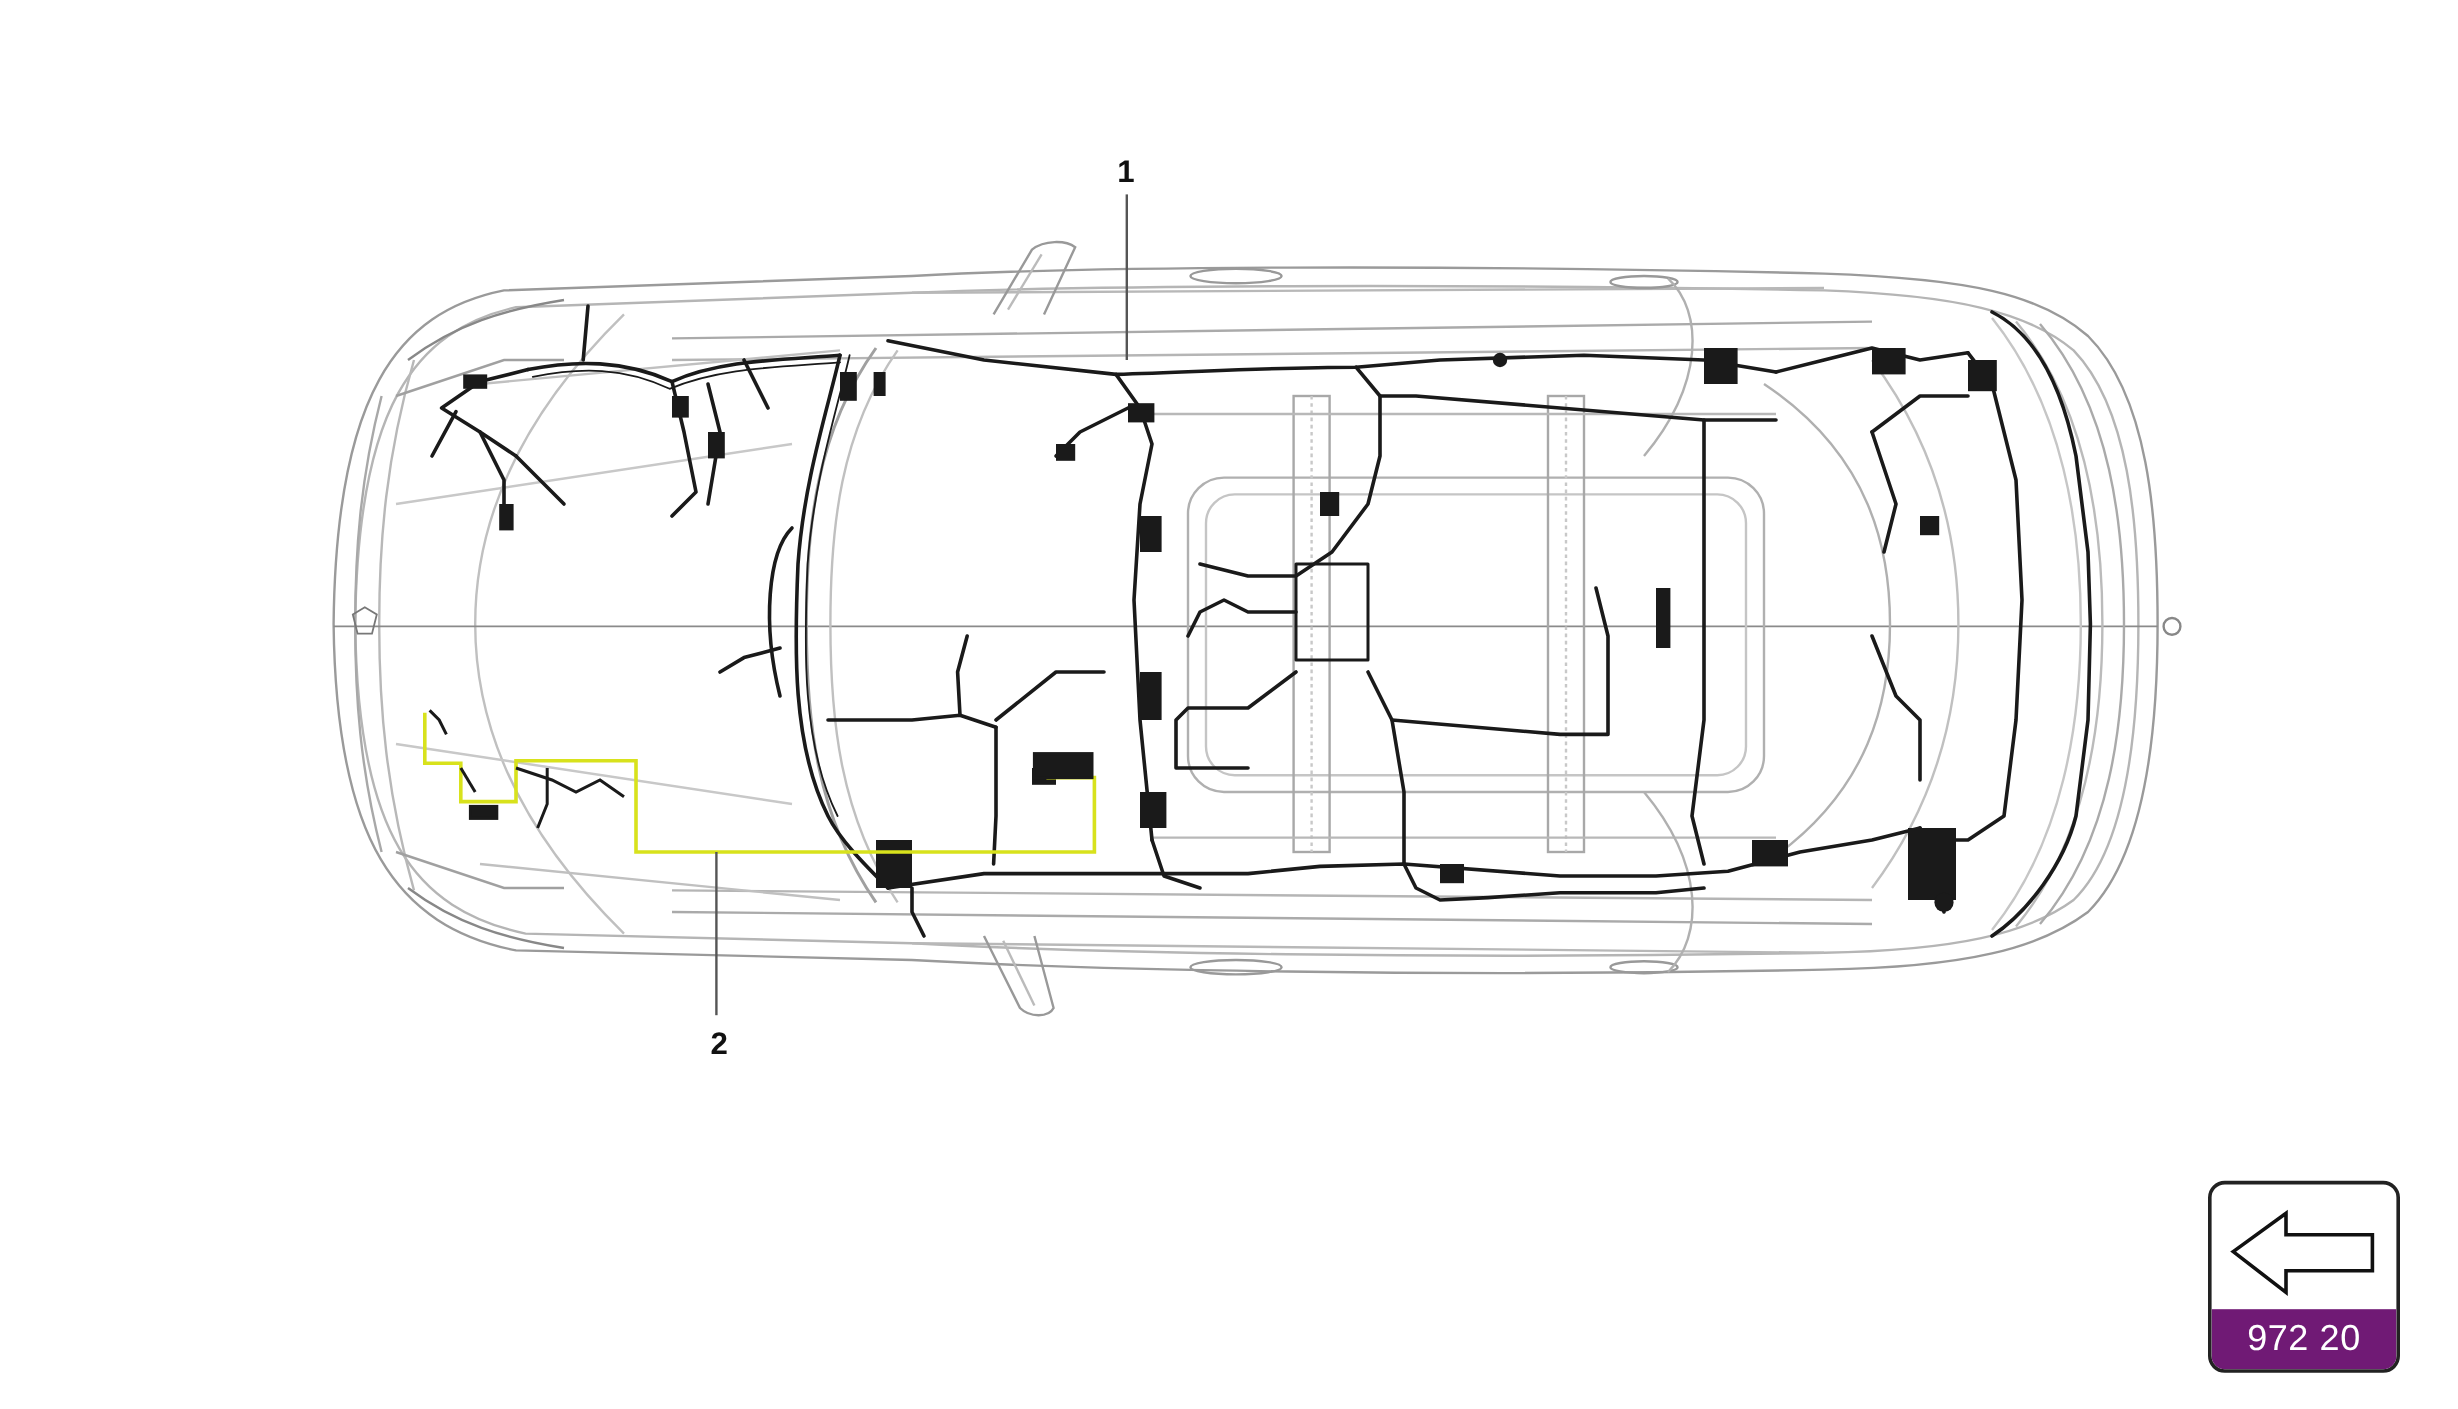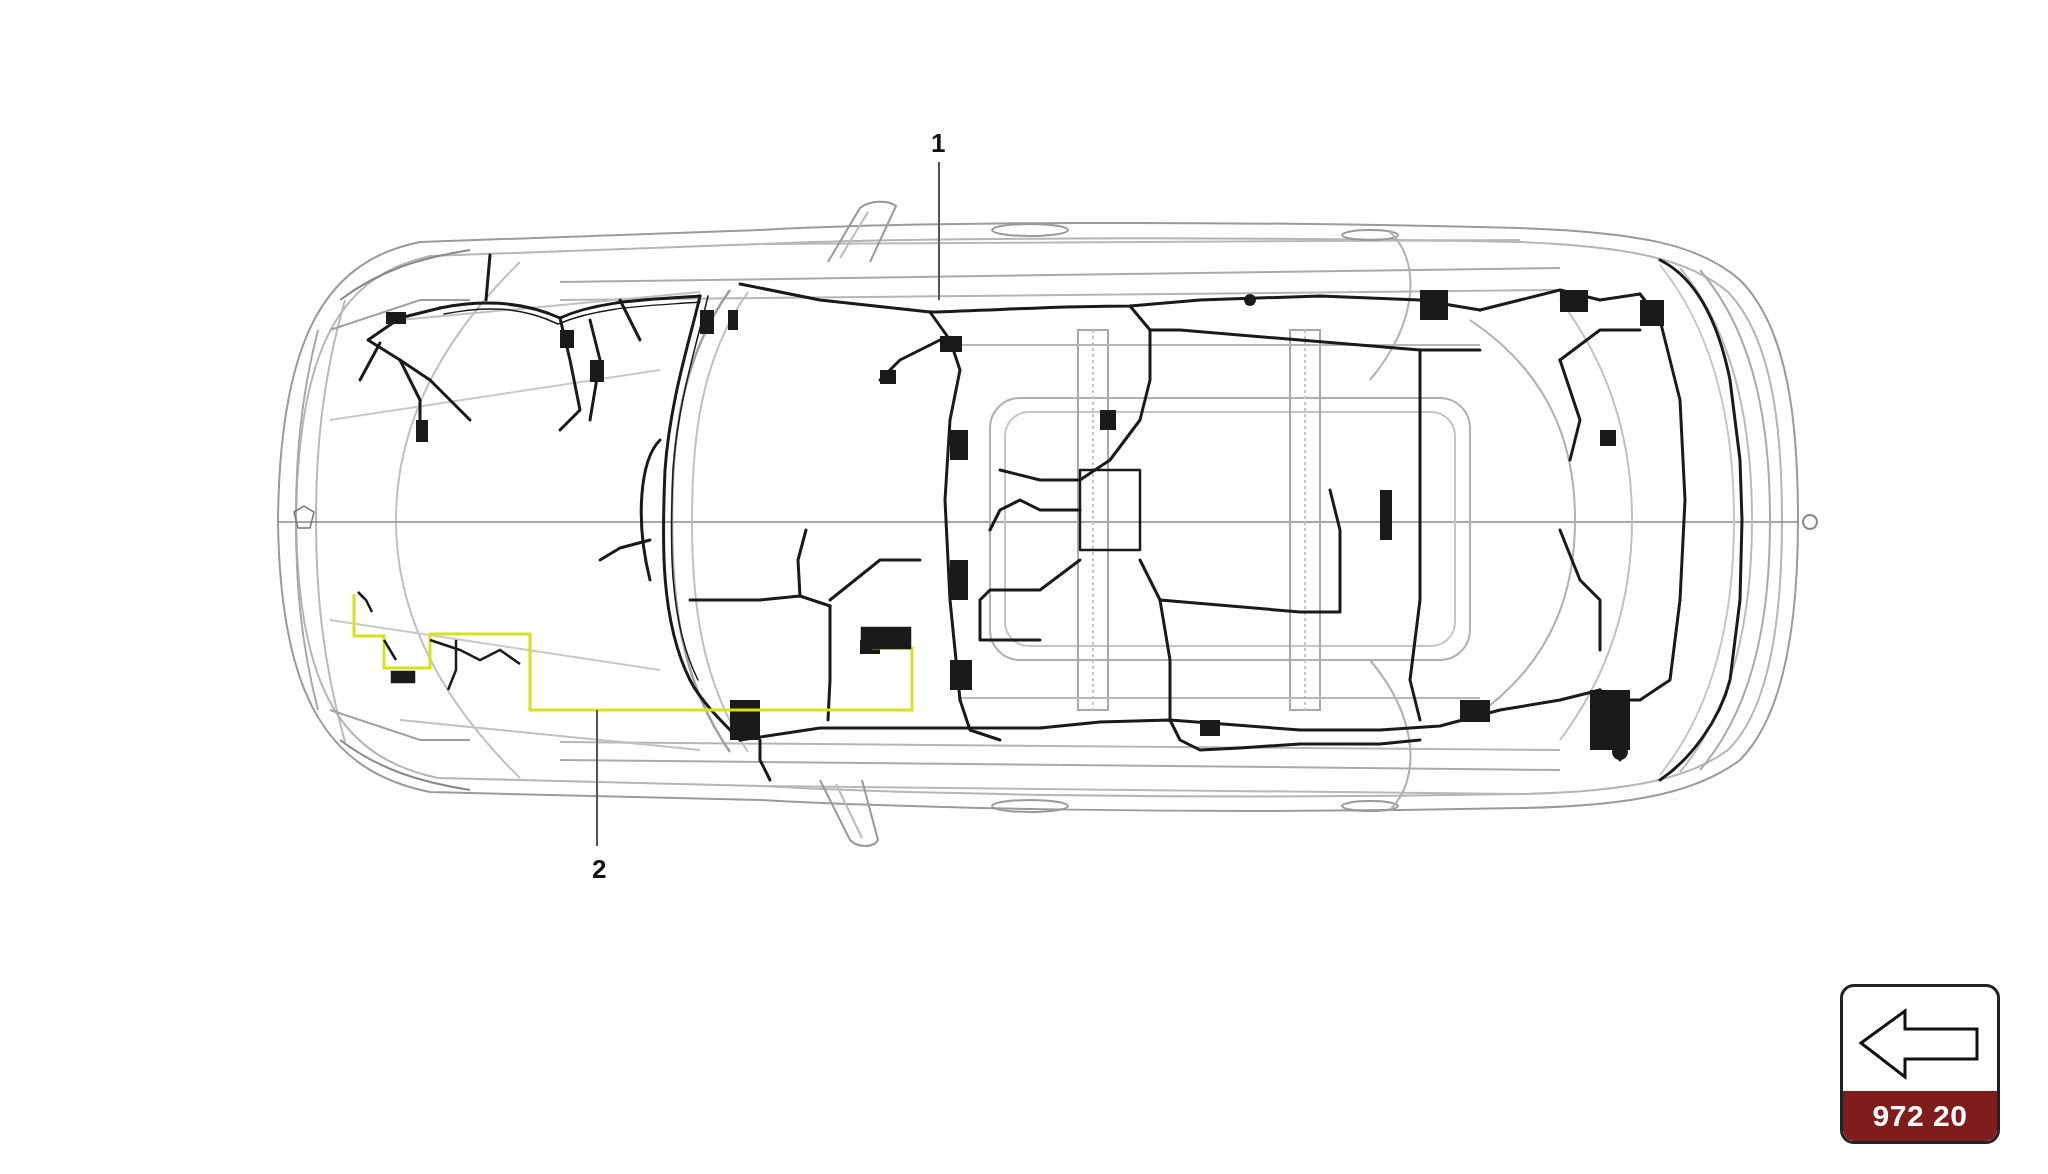--- a/index.html
+++ b/index.html
@@ -8,21 +8,21 @@
   #diagram { position: absolute; left: 0; top: 0; width: 2048px; height: 1174px; }
   .callout-label { position: absolute; font-family: "Liberation Sans", sans-serif;
                    font-weight: bold; font-size: 26px; color: #111; line-height: 1; }
   #callout-1 { left: 931px; top: 130px; }
   #callout-2 { left: 592px; top: 856px; }
   .nav-badge { position: absolute; left: 1840px; top: 984px; width: 160px; height: 160px;
                border: 3px solid #222; border-radius: 14px; background: #fff; overflow: hidden;
                box-sizing: border-box; cursor: pointer; }
   .nav-badge .arrow { position: absolute; left: 0; top: 0; width: 154px; height: 104px; }
   .nav-badge .code { position: absolute; left: 0; bottom: 0; width: 100%; height: 50px;
-                     background: #7f1d1d; color: #fff; font-weight: bold; font-size: 30px;
+                     background: #701a75; color: #fff; font-weight: normal; font-size: 30px;
                      text-align: center; line-height: 50px; letter-spacing: 0.5px; }
 </style>
 </head>
 <body>
 
 <svg id="diagram" viewBox="0 0 2048 1174" xmlns="http://www.w3.org/2000/svg">
 
   <g fill="none" stroke="#9a9a9a" stroke-width="2">
 
     <path d="M 420 242 C 330 260 280 330 278 520 C 280 700 330 772 430 792

